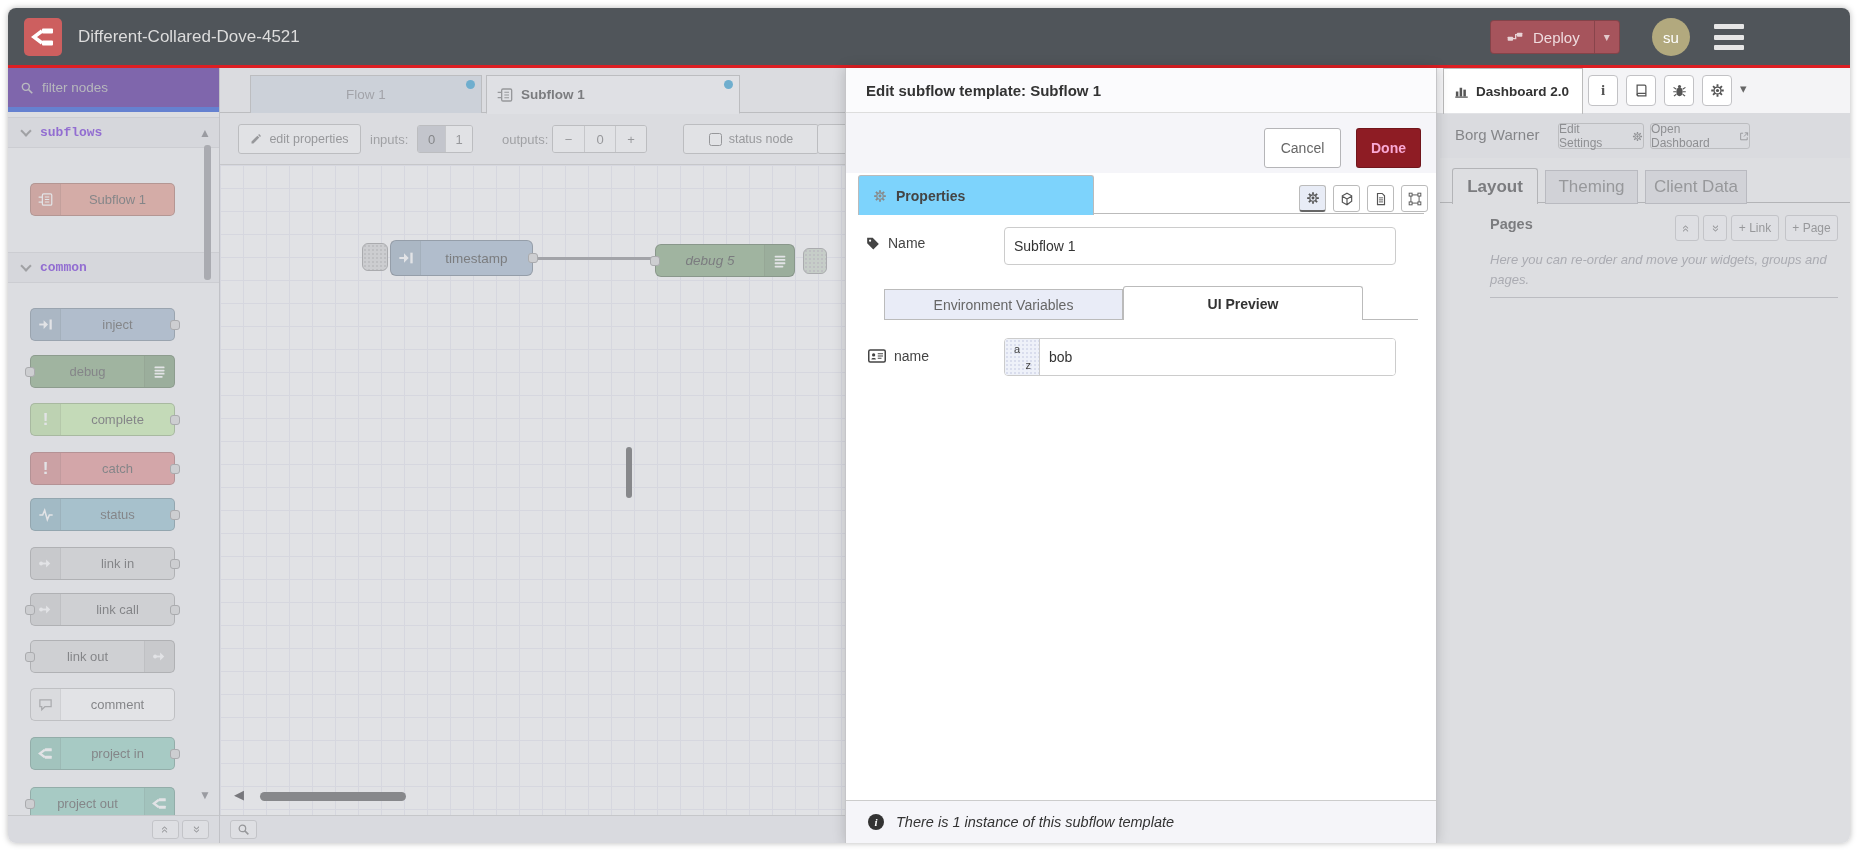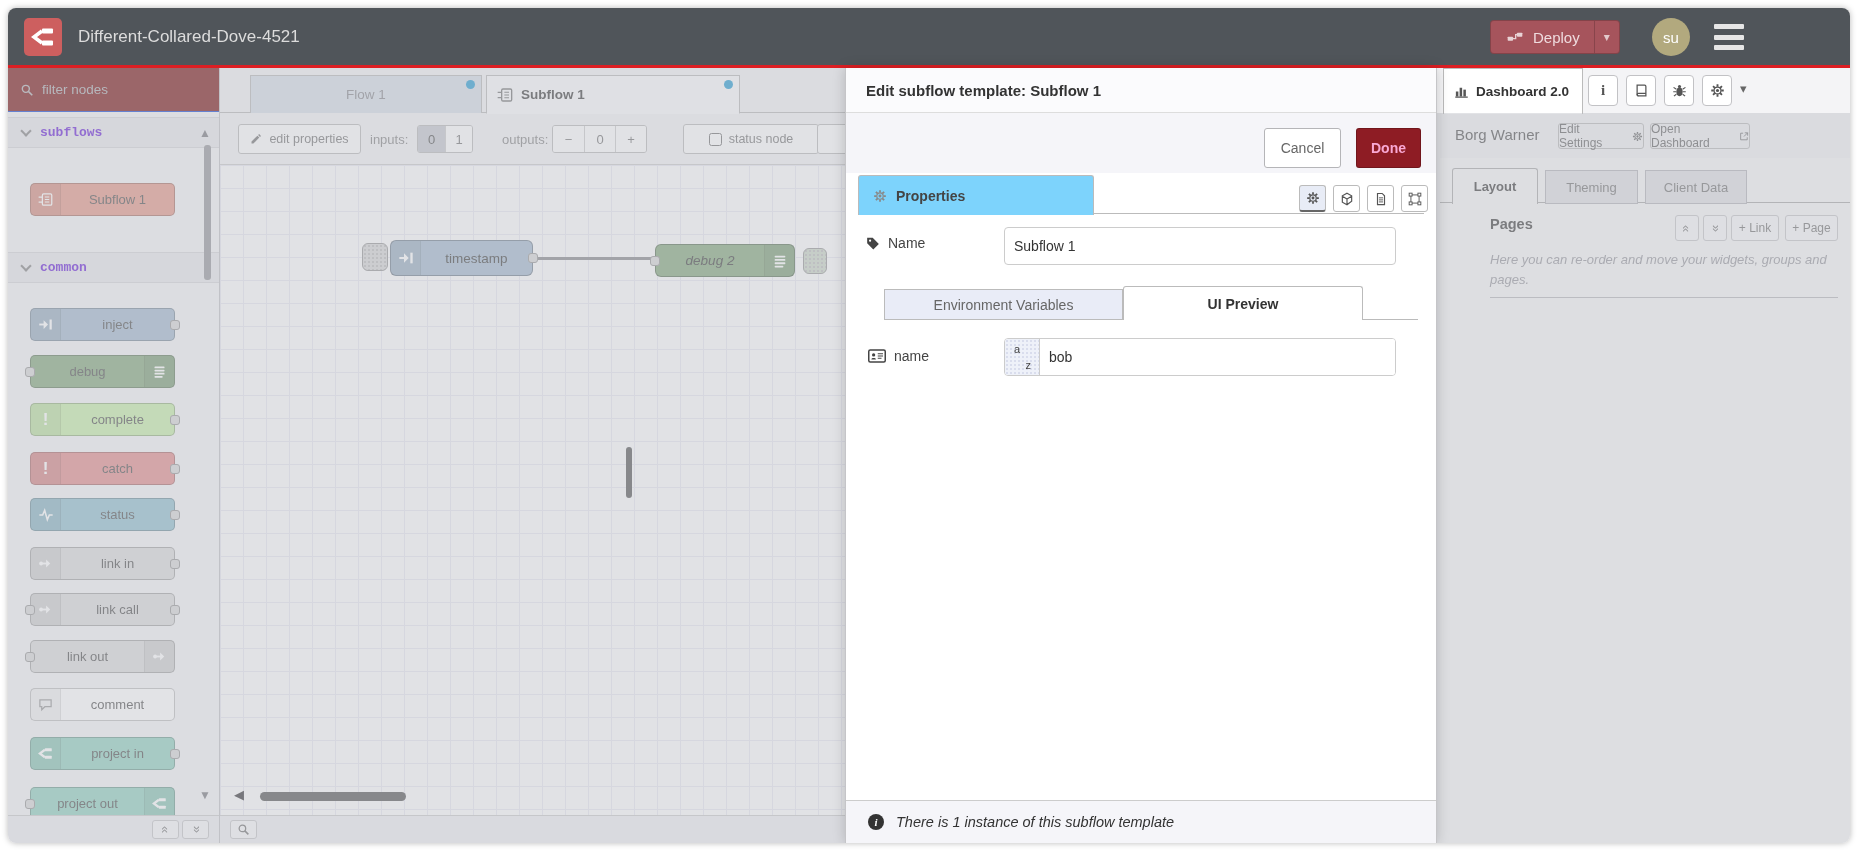--- a/index.html
+++ b/index.html
@@ -23,21 +23,21 @@
   .avatar { position:absolute; left:1644px; top:10px; width:38px; height:38px; border-radius:50%; background:#b2a97e;
             color:#fff; font-size:15px; display:flex; align-items:center; justify-content:center; }
   .burger { position:absolute; left:1706px; top:16px; width:30px; height:26px; display:flex; flex-direction:column; justify-content:space-between; cursor:pointer; }
   .burger span { display:block; height:5px; background:#e6e6e6; border-radius:1px; }
 
   
   .content { position:absolute; left:0; top:60px; right:0; bottom:0; }
 
   
   .palette { position:absolute; left:0; top:0; width:212px; height:775px; background:#f4f4f6; border-right:1px solid #c3c3c6; }
-  .pal-search { position:absolute; left:0; top:0; width:100%; height:44px; background:#7f1d1d; border-bottom:1px solid #1d4ed8;
+  .pal-search { position:absolute; left:0; top:0; width:100%; height:44px; background:#4c1d95; border-bottom:5px solid #1d4ed8;
                 display:flex; align-items:center; gap:8px; padding:0 12px; color:#b5b5b8; }
   .pal-search .ph { font-size:13.5px; color:#b0b0b4; }
   .pal-cat { position:absolute; left:0; width:100%; height:31px; background:#e9e9ed; border-top:1px solid #d7d7da; border-bottom:1px solid #d7d7da;
              display:flex; align-items:center; gap:10px; padding:0 14px; font-weight:bold; font-size:13px; color:#6d28d9; cursor:pointer;font-family:Liberation Mono, monospace; }
   .chev { width:8px; height:8px; border-right:2px solid #888; border-bottom:2px solid #888; transform:rotate(45deg); margin-top:-4px; }
   .pnode { position:absolute; left:22px; width:145px; height:33px; border:1px solid rgba(0,0,0,.25); border-radius:5px; cursor:grab; }
   .pnode-icon { position:absolute; left:0; top:0; bottom:0; width:30px; background:rgba(0,0,0,.06); border-right:1px solid rgba(0,0,0,.08);
                 display:flex; align-items:center; justify-content:center; color:#fff; }
   .icon-right .pnode-icon { left:auto; right:0; border-right:none; border-left:1px solid rgba(0,0,0,.08); }
   .pnode-label { position:absolute; left:0; right:0; top:0; bottom:0; display:flex; align-items:center; justify-content:center;
@@ -128,21 +128,21 @@
             display:flex; align-items:center; gap:7px; padding-left:10px; font-size:13.5px; font-weight:bold; color:#333; z-index:2; cursor:pointer; }
   .sb-ibtn { position:absolute; top:7px; width:30px; height:31px; background:#fff; border:1px solid #c2c2c5; border-radius:4px;
              display:flex; align-items:center; justify-content:center; color:#555; cursor:pointer; }
   .sb-caret { position:absolute; left:300px; top:13px; color:#666; font-size:13px; cursor:pointer; }
   .sb-content { position:absolute; left:0; top:45px; width:100%; height:730px; background:#f6f6f6; }
   .borg-row { position:absolute; left:0; top:0; width:100%; height:45px; background:#f0f0f2; }
   .borg-name { position:absolute; left:15px; top:13px; font-size:15px; color:#555; }
   .pill { position:absolute; top:10px; height:26px; background:#efeff1; border:1px solid #bbb; border-radius:3px; color:#666;
           font-size:12px; display:flex; align-items:center; justify-content:center; gap:6px; cursor:pointer; }
   .sb-tabs { position:absolute; left:0; top:45px; width:100%; height:45px; border-bottom:1px solid #aaa; }
-  .stab { position:absolute; display:flex; align-items:center; justify-content:center; font-size:13px; cursor:pointer; }
+  .stab { position:absolute; display:flex; align-items:center; justify-content:center; font-size:17px; cursor:pointer; }
   .stab.active { left:12px; top:10px; width:86px; height:36px; background:#f6f6f6; border:1px solid #aaa; border-bottom:none;
                  font-weight:bold; color:#444; z-index:2; border-radius:3px 3px 0 0; }
   .stab.off { top:12px; height:34px; background:#e0e0e3; border:1px solid #b5b5ba; color:#777; }
   .pages-label { position:absolute; left:50px; top:103px; font-size:14.5px; font-weight:bold; color:#444; }
   .help { position:absolute; left:50px; top:137px; width:342px; font-style:italic; font-size:13px; color:#9a9aa0; line-height:1.55; }
   .sb-divider { position:absolute; left:50px; top:184px; width:348px; border-top:1px solid #b8b8bc; }
   .rot-up { display:inline-block; transform:rotate(90deg); font-size:13px; }
   .rot-dn { display:inline-block; transform:rotate(-90deg); font-size:13px; }
 </style>
 </head>
@@ -482,21 +482,21 @@
             </span>
         <span class="pnode-label">timestamp</span>
         <span class="pport pr"></span>
       </div>
       <div class="cnode icon-right pnode" style="left: 435px; top: 176px; width: 140px; height: 33px; background-color: rgb(135, 169, 128);">
         <span class="pnode-icon">
               <svg class="ic" width="16" height="16">
                 <use href="#s-lines"></use>
               </svg>
             </span>
-        <span class="pnode-label" style="font-style:italic">debug 2</span>
+        <span class="pnode-label" style="font-style:italic">debug 5</span>
         <span class="pport pl"></span>
       </div>
       <div class="stub" style="left:583px; top:180px; width:24px; height:26px; background-color:#ccd8c8"></div>
 
       <div class="hscroll-arrow">◀</div>
       <div class="hscroll"></div>
 
       <div class="ws-footer">
         <div class="sm-btn" style="left:10px; top:4px; width:27px">
           <svg class="ic" width="13" height="13">

